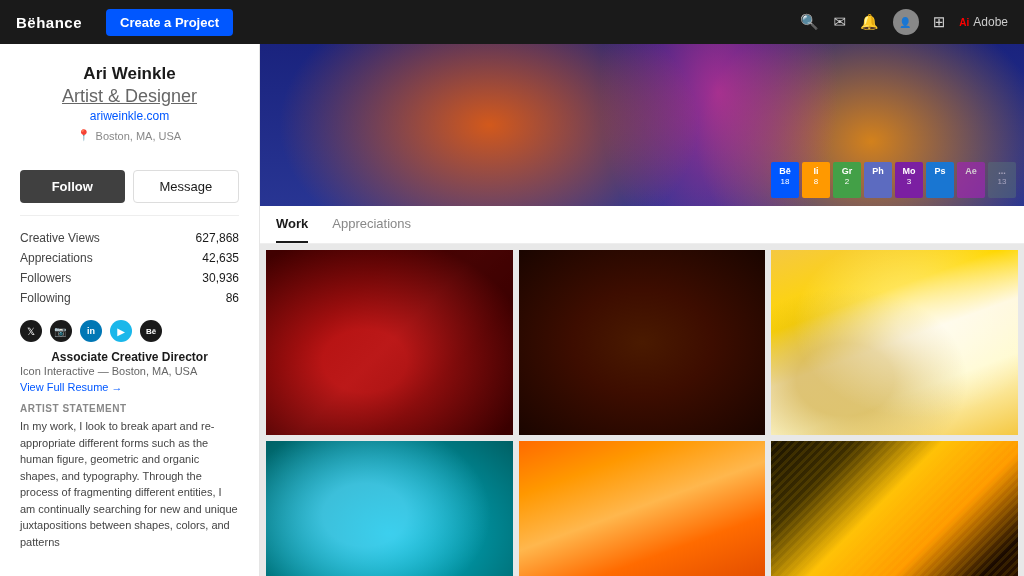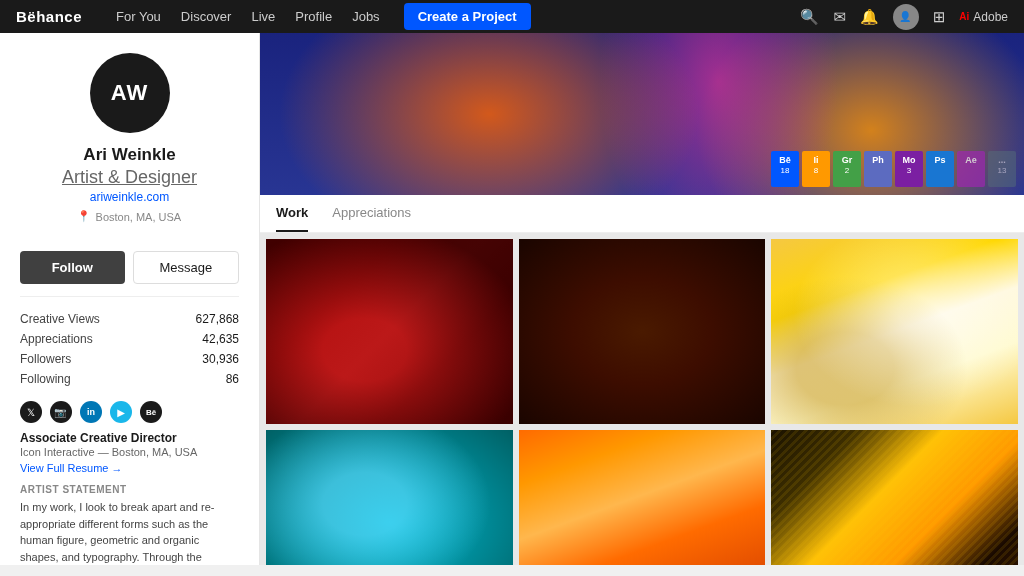--- a/index.html
+++ b/index.html
@@ -1,21 +1,21 @@
 <!DOCTYPE html>
 <html><head>
   <meta charset="utf-8">
   <style>
     * { margin: 0; padding: 0; box-sizing: border-box; }
     body { font-family: -apple-system, BlinkMacSystemFont, 'Segoe UI', Arial, sans-serif; background: #f0f0f0; width: 1024px; height: 576px; overflow: hidden; }
 
     
     .navbar {
       background: #1a1a1a;
-      height: 33px;
+      height: 44px;
       display: flex;
       align-items: center;
       padding: 0 16px;
       gap: 24px;
       position: relative;
       z-index: 10;
     }
     .nav-logo {
       color: white;
       font-size: 15px;
@@ -201,20 +201,21 @@
       justify-content: center;
       font-size: 9px;
       color: white;
       cursor: pointer;
     }
     .job-title {
       font-size: 12px;
       font-weight: 700;
       color: #1a1a1a;
       margin-top: 4px;
+      text-align: center;
     }
     .job-company {
       font-size: 11px;
       color: #666;
       margin-top: 1px;
     }
     .view-resume {
       font-size: 11px;
       color: #0057ff;
       cursor: pointer;
@@ -397,50 +398,40 @@
         rgba(255,200,0,0.1) 3px,
         rgba(255,200,0,0.1) 6px
       );
     }
   </style>
 </head>
 <body>
 
 <nav class="navbar">
   <span class="nav-logo">Bëhance</span>
-  <div class="nav-links">
-    <a class="nav-link">For You</a>
-    <a class="nav-link">Discover</a>
-    <a class="nav-link">Live</a>
-    <a class="nav-link">Profile</a>
-    <a class="nav-link">Jobs</a>
-  </div>
   <button class="nav-create-btn">Create a Project</button>
   <div class="nav-right">
     <span class="nav-icon">🔍</span>
     <span class="nav-icon">✉</span>
     <span class="nav-icon">🔔</span>
     <div class="nav-avatar">
       <span>👤</span>
     </div>
     <span class="nav-icon">⊞</span>
     <div class="nav-adobe">
       <span style="color:#ff0000; font-size:10px; font-weight:700;">Ai</span>
       <span>Adobe</span>
     </div>
   </div>
 </nav>
 
 <div class="main-container">
 
   <aside class="sidebar">
     <div class="profile-header">
-      <div class="avatar-circle">
-        <span class="avatar-initials">AW</span>
-      </div>
       <div class="profile-name">Ari Weinkle</div>
       <div class="profile-title">Artist &amp; Designer</div>
       <a class="profile-website">ariweinkle.com</a>
       <div class="profile-location">
         <span>📍</span>
         <span>Boston, MA, USA</span>
       </div>
     </div>
 
     <div class="action-buttons">

